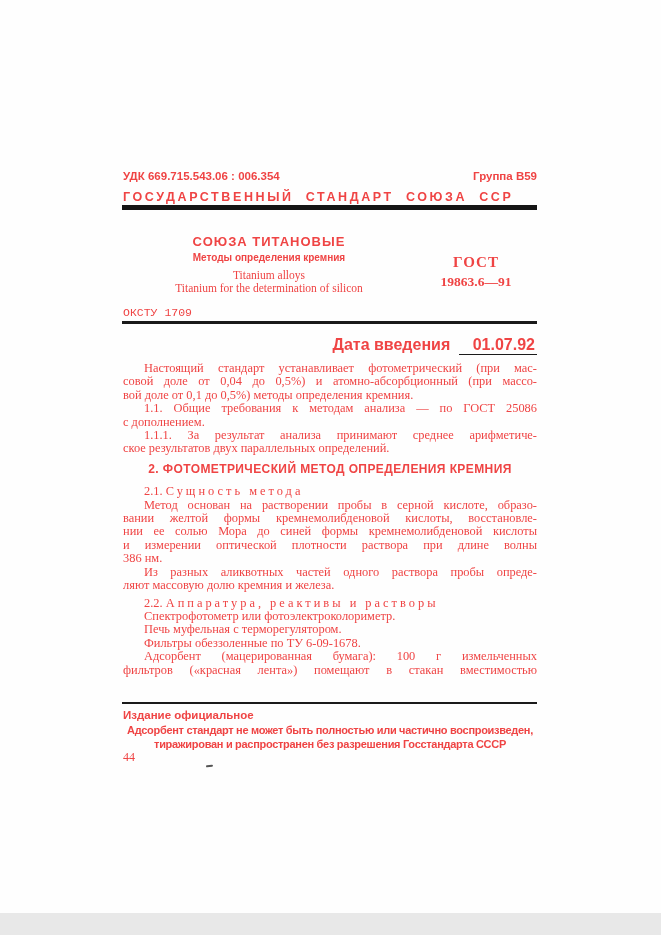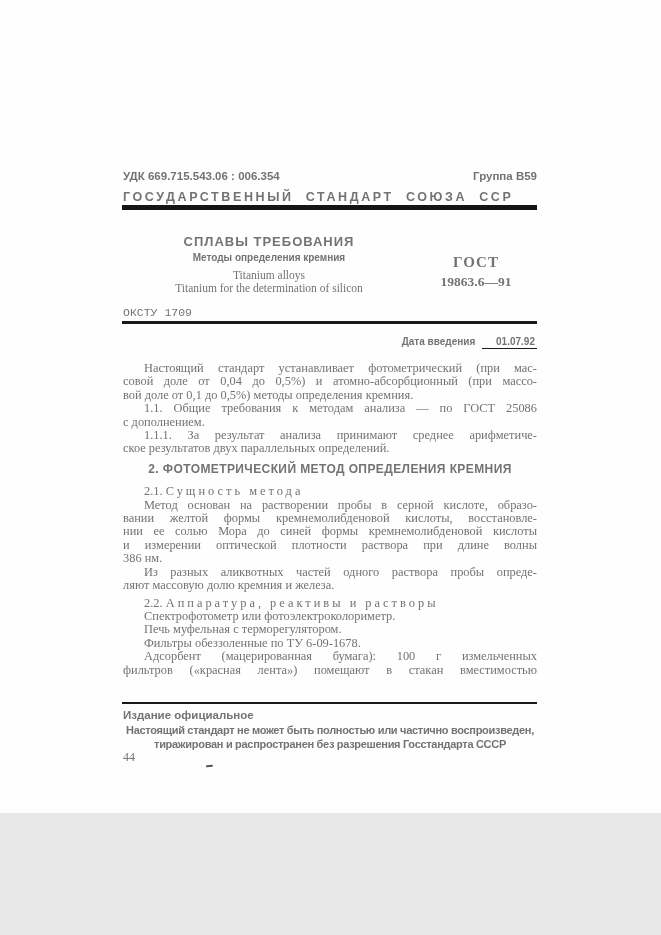--- a/index.html
+++ b/index.html
@@ -1,18 +1,18 @@
 <!DOCTYPE html>
 <html><head>
 <meta charset="utf-8">
 <style>
   html,body{margin:0;padding:0;background:#e8e8e8;}
   .page{
-    position:relative;width:661px;height:813px;background:#fefefe;
-    font-family:"Liberation Serif",serif;color:#737373;overflow:hidden;
+    position:relative;width:661px;height:913px;background:#fefefe;
+    font-family:"Liberation Serif",serif;color:#ef4444;overflow:hidden;
     margin:0 auto;
   }
   .abs{position:absolute;}
   
   .hdr-row{top:170px;left:123px;width:414px;display:flex;justify-content:space-between;
     font-family:"Liberation Sans",sans-serif;font-weight:bold;font-size:11.5px;}
   .org{top:190px;left:123px;width:414px;font-family:"Liberation Sans",sans-serif;
     font-weight:bold;font-size:12.5px;letter-spacing:2.6px;word-spacing:6px;white-space:nowrap;}
   .rule-thick{top:205px;left:122px;width:415px;height:5px;background:#151515;}
   
@@ -21,21 +21,21 @@
   .t-ru{font-family:"Liberation Sans",sans-serif;font-weight:bold;font-size:13px;letter-spacing:1px;}
   .t-sub{font-family:"Liberation Sans",sans-serif;font-weight:bold;font-size:10px;margin-top:3px;}
   .t-en{font-size:11.5px;line-height:13px;}
   .t-en-first{margin-top:6px;}
   .gost{width:122px;text-align:center;padding-top:20px;font-weight:bold;}
   .gost-l{font-size:15px;letter-spacing:1px;}
   .gost-n{font-size:13.5px;margin-top:3px;}
   .okstu{top:306px;left:123px;font-size:11.5px;font-family:Liberation Mono, monospace;}
   .rule-mid{top:321px;left:122px;width:415px;height:2.5px;background:#1a1a1a;}
   .date-row{top:336px;left:123px;width:414px;text-align:right;
-    font-family:"Liberation Sans",sans-serif;font-weight:bold;font-size:10px;}
+    font-family:"Liberation Sans",sans-serif;font-weight:bold;font-size:16px;}
   .date-v{border-bottom:1.5px solid #1b1b1b;padding:0 2px 1px 14px;margin-left:4px;}
   
   .body{top:362px;left:123px;width:414px;font-size:12.4px;line-height:13.4px;}
   .ln{margin:0;}
   .j{text-align:justify;text-align-last:justify;}
   .ind{padding-left:21px;}
   .sec-h{font-family:"Liberation Sans",sans-serif;font-weight:bold;font-size:12px;
     text-align:center;letter-spacing:0.4px;}
   .h1m{margin:8px 0 8px;}
   .h2m{margin:7px 0 9px;}
@@ -60,21 +60,21 @@
   <div class="abs hdr-row">
     <span>УДК 669.715.543.06 : 006.354</span>
     <span>Группа В59</span>
   </div>
 
   <div class="abs org">ГОСУДАРСТВЕННЫЙ СТАНДАРТ СОЮЗА ССР</div>
   <div class="abs rule-thick"></div>
 
   <div class="abs title-wrap">
     <div class="titles">
-      <div class="t-ru">СПЛАВЫ ТРЕБОВАНИЯ</div>
+      <div class="t-ru">СОЮЗА ТИТАНОВЫЕ</div>
       <div class="t-sub">Методы определения кремния</div>
       <div class="t-en t-en-first">Titanium alloys</div>
       <div class="t-en">Titanium for the determination of silicon</div>
     </div>
     <div class="gost">
       <div class="gost-l">ГОСТ</div>
       <div class="gost-n">19863.6—91</div>
     </div>
   </div>
 
@@ -118,19 +118,19 @@
     <div class="ln ind">Спектрофотометр или фотоэлектроколориметр.</div>
     <div class="ln ind">Печь муфельная с терморегулятором.</div>
     <div class="ln ind">Фильтры обеззоленные по ТУ 6-09-1678.</div>
     <div class="ln j ind">Адсорбент (мацерированная бумага): 100 г измельченных</div>
     <div class="ln j">фильтров («красная лента») помещают в стакан вместимостью</div>
   </div>
 
   <div class="abs foot-rule"></div>
   <div class="abs edition">Издание официальное</div>
   <div class="abs notice">
-    <div>Настоящий стандарт не может быть полностью или частично воспроизведен,</div>
+    <div>Адсорбент стандарт не может быть полностью или частично воспроизведен,</div>
     <div>тиражирован и распространен без разрешения Госстандарта СССР</div>
   </div>
   <div class="abs pagenum">44</div>
   <div class="abs artifact"></div>
 
 </div>
 
 </body></html>

